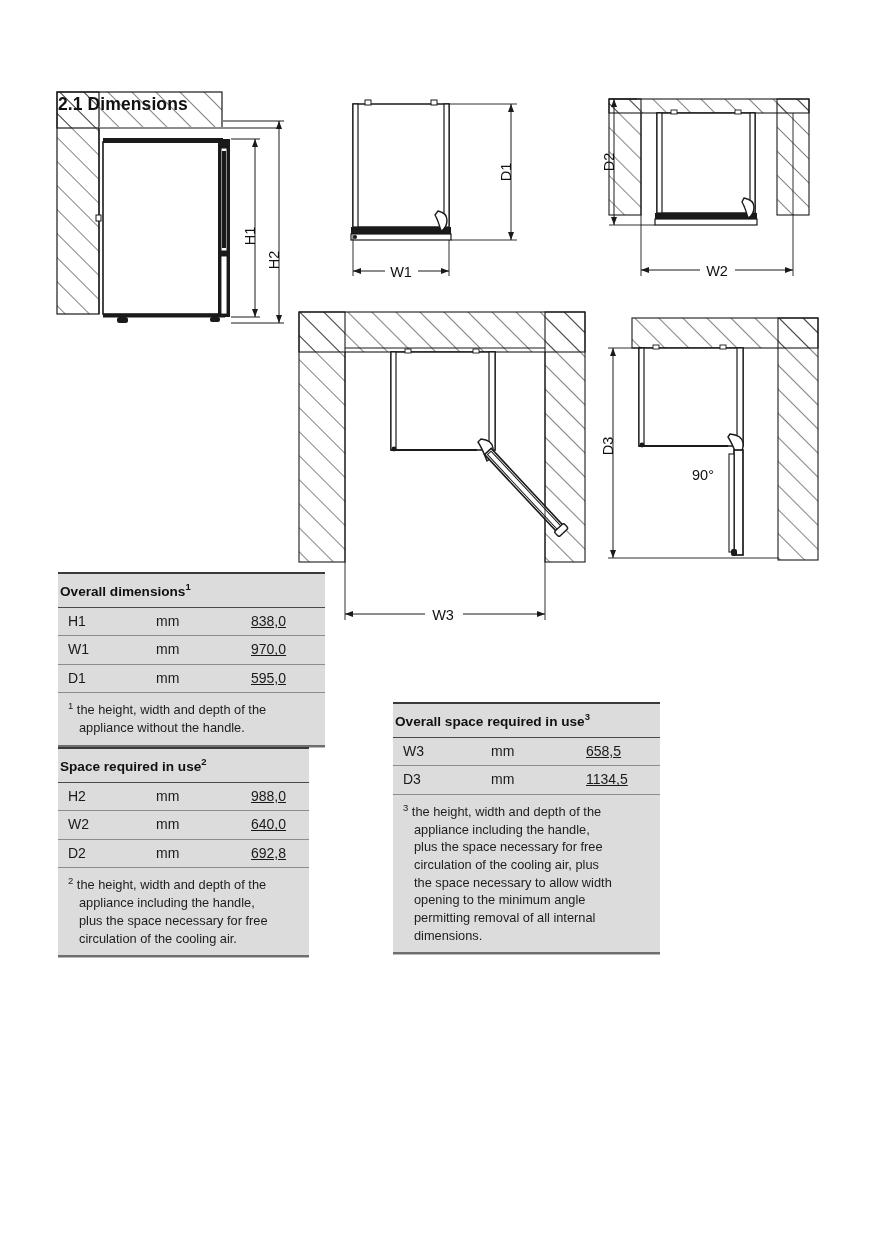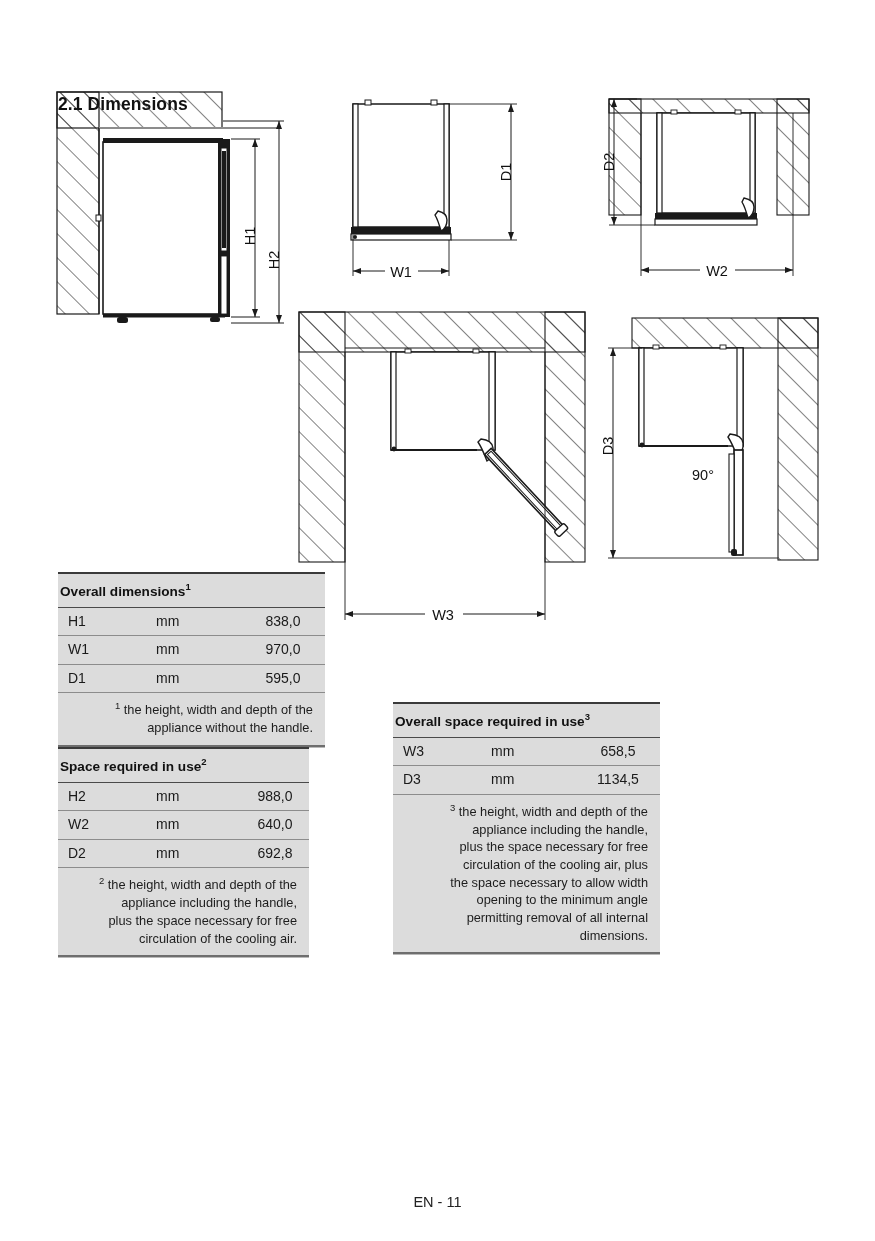--- a/index.html
+++ b/index.html
@@ -62,28 +62,27 @@
     display: flex;
     align-items: center;
     font-size: 14px;
     padding: 5px 10px 5px 10px;
     border-bottom: 1.3px solid #8c8c8c;
     line-height: 1.25;
   }
   .spec-row:last-of-type { border-bottom: 1.6px solid #4a4a4a; }
   .sym  { width: 88px; flex: 0 0 88px; }
   .unit { width: 95px; flex: 0 0 95px; }
-  .val  { flex: 1 1 auto; text-align: center; }
+  .val  { flex: 1 1 auto; text-align: left; text-decoration: underline; }
   .spec-note {
     font-size: 12.8px;
     line-height: 1.38;
     padding: 6px 12px 8px 10px;
     color: #1d1d1d;
     border-bottom: 2.2px solid #6e6e6e;
-    text-align: right;
   }
   .spec-note sup { font-size: 9.5px; }
   .spec-note .ind { display: block; padding-left: 11px; }
 
   #table-overall   { left: 58px;  top: 572px;  width: 267px; }
   #table-space     { left: 58px;  top: 747px;  width: 251px; }
   #table-overall-space { left: 393px; top: 702px; width: 267px; }
 
   
   .fig { position: absolute; }
@@ -373,15 +372,14 @@
       <span class="ind">appliance including the handle,</span>
       <span class="ind">plus the space necessary for free</span>
       <span class="ind">circulation of the cooling air, plus</span>
       <span class="ind">the space necessary to allow width</span>
       <span class="ind">opening to the minimum angle</span>
       <span class="ind">permitting removal of all internal</span>
       <span class="ind">dimensions.</span>
     </div>
   </div>
 
-  <div id="page-footer">EN - 11</div>
 
 </div>
 
 </body></html>

